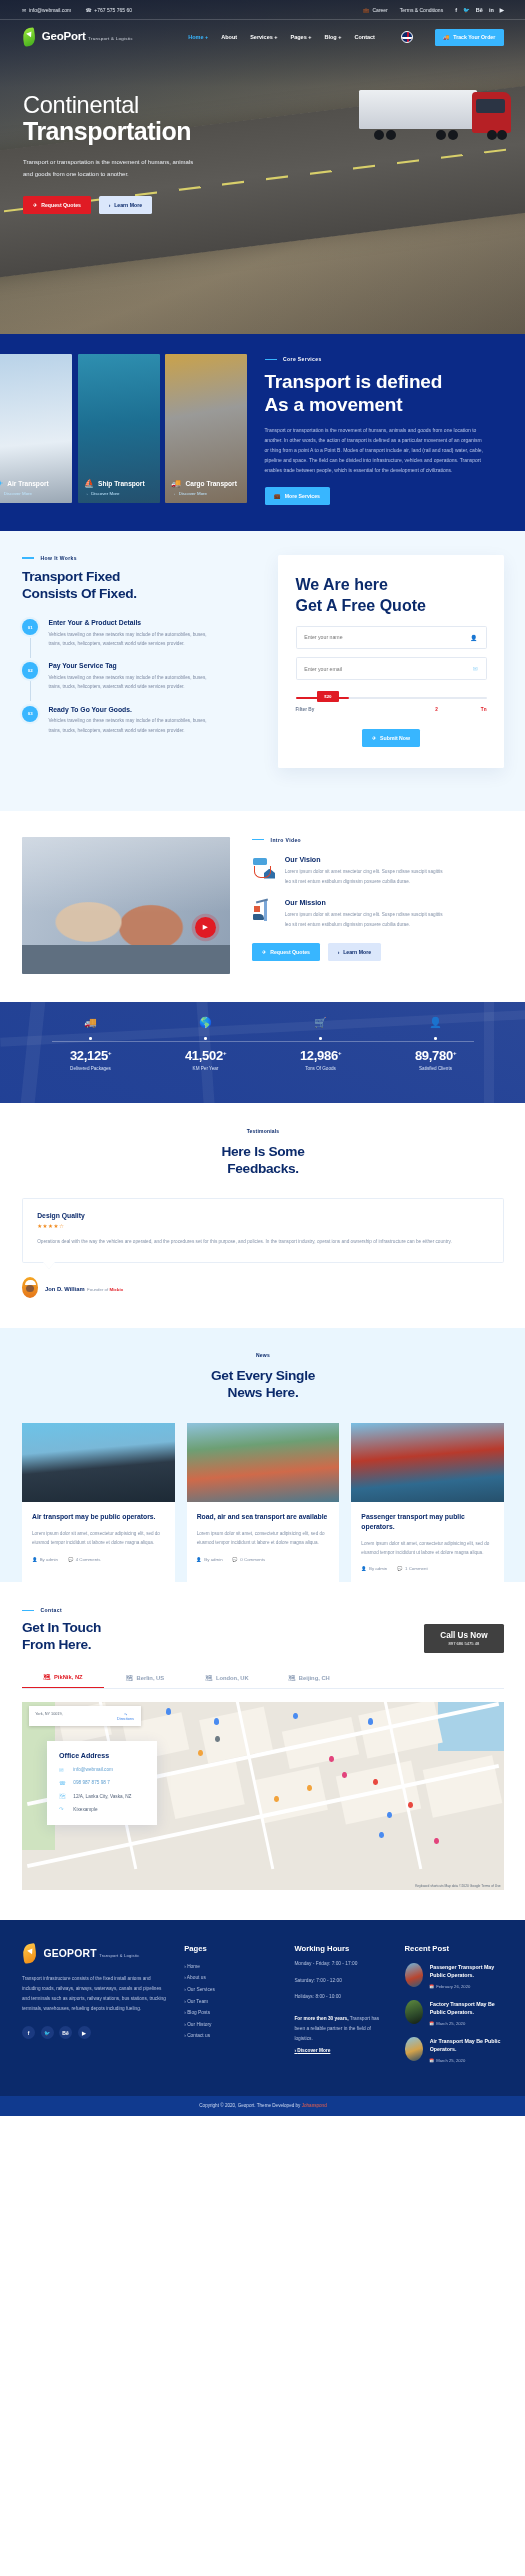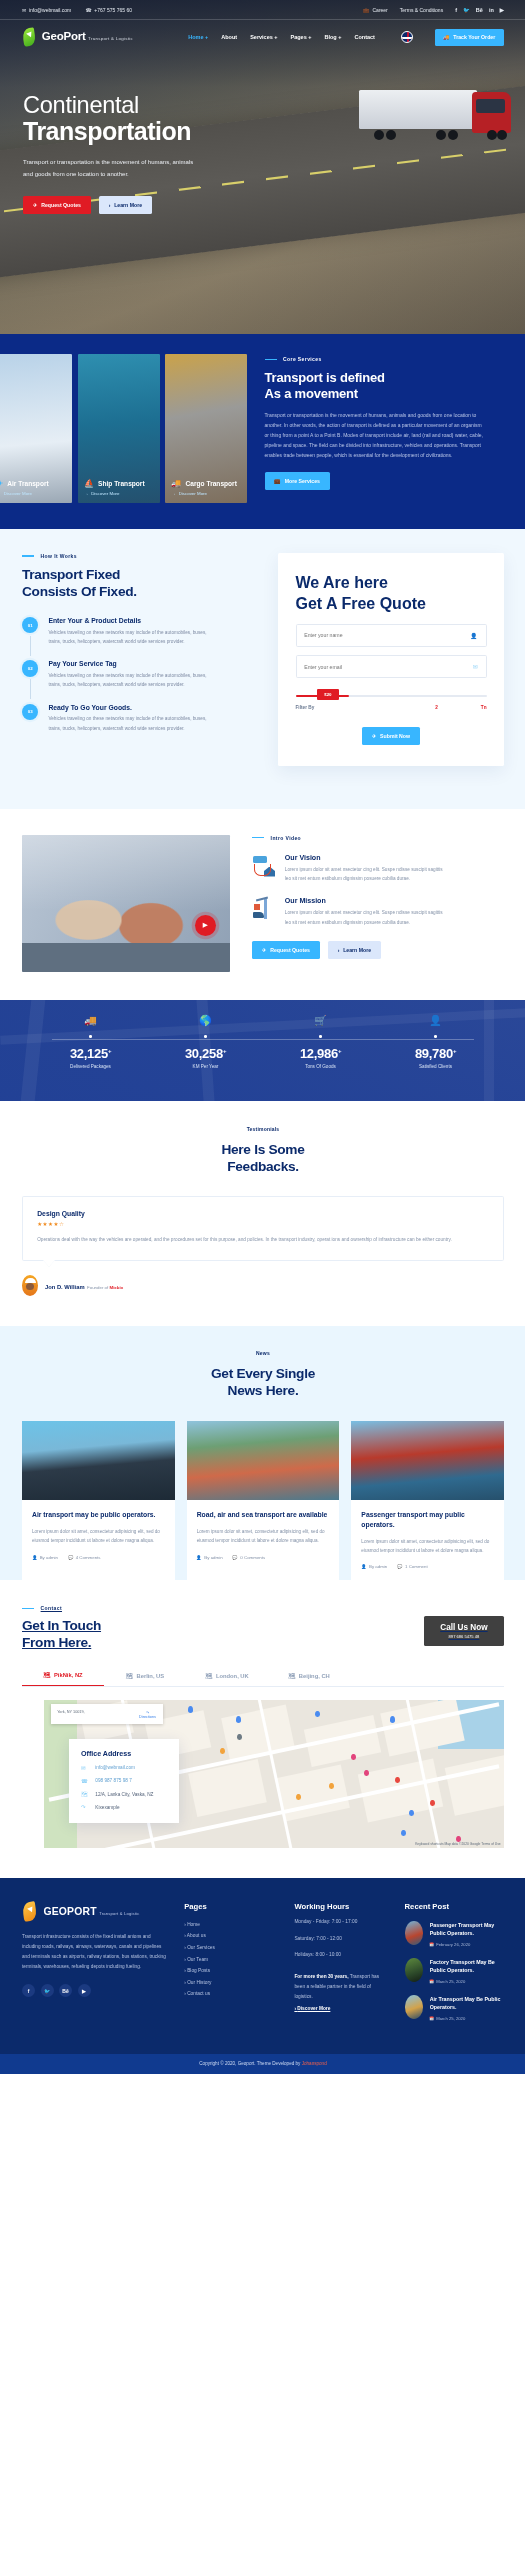--- a/index.html
+++ b/index.html
@@ -114,21 +114,21 @@
   .svc-card.c2 { background:linear-gradient(175deg,#2e8fb0 0%, #1d6f92 46%, #24506e 100%); }
   .svc-card.c3 { background:linear-gradient(170deg,#caa24a 0%, #9a9a98 40%, #7d6e5c 100%); }
   .svc-card .lbl { display:flex; align-items:center; gap:3.8px; }
   .svc-card .lbl .ico { color:#38b6ff; font-size:8.2px; }
   .svc-card .lbl .t { color:#fff; font-size:6.6px; font-weight:bold; }
   .svc-card .more { margin-top:3.3px; font-size:4.4px; color:#bfe6ff; display:flex; gap:2.7px; align-items:center; }
   .svc-right { flex:1; padding-left:17.5px; padding-top:2.2px; }
   .eyebrow { display:flex; align-items:center; gap:6.6px; font-size:5px; font-weight:bold; letter-spacing:0.4px; }
   .eyebrow .dash { width:12px; height:1.1px; background:#38b6ff; display:block; }
   .eyebrow.on-dark { color:#fff; }
-  .svc-h2 { margin-top:7.7px; color:#fff; font-size:13px; font-weight:bold; line-height:1.22; letter-spacing:-0.2px; }
+  .svc-h2 { margin-top:7.7px; color:#fff; font-size:19px; font-weight:bold; line-height:1.22; letter-spacing:-0.2px; }
   .svc-p { margin-top:8.8px; color:#b9c6e8; font-size:5px; line-height:2.0; max-width:219px; }
   .svc-btn { margin-top:12px; }
 
   
   .how { background:#f0f8fe; padding: 24px 0 43px; }
   .how-inner { display:flex; gap:20px; }
   .how-left { width:236px; }
   .how-h2 { margin-top:7.7px; font-size:13.7px; font-weight:bold; line-height:1.24; color:#0b2a6b; letter-spacing:-0.3px; }
   .steps { margin-top:16.4px; }
   .step { display:flex; gap:10px; position:relative; padding-bottom:14.2px; }
@@ -246,30 +246,30 @@
   .ni2 { background:linear-gradient(175deg,#8fc3dd 0%,#6d9f74 30%,#cf6a4a 62%,#4a7a8e 100%); }
   .ni3 { background:linear-gradient(175deg,#79bfe4 0%,#b83a2c 42%,#2f6a8f 72%,#26506c 100%); }
   .news-body { padding:10px 10px 11px; }
   .news-body h4 { font-size:6.8px; font-weight:bold; color:#0b2a6b; line-height:1.45; }
   .news-body p { margin-top:7.1px; font-size:4.6px; color:#8492a8; line-height:2.05; }
   .news-meta { margin-top:8.8px; display:flex; gap:10px; font-size:4.4px; color:#8492a8; }
   .news-meta i { color:#e8652d; font-style:normal; margin-right:2.2px; }
 
   
   .contact { background:#fff; padding: 25px 0 0; }
-  .contact-head { display:flex; align-items:center;text-decoration:underline; }
+  .contact-head { display:flex; align-items:flex-end; }
   .contact-h2 { margin-top:6.6px; font-size:13.7px; font-weight:bold; color:#0b2a6b; line-height:1.22; letter-spacing:-0.3px; }
   .call-btn { margin-left:auto; margin-top:5.5px; background:#404040; color:#fff; text-align:center; padding:7.1px 16.4px; border-radius:1.6px; border:none; cursor:pointer; }
   .call-btn .t1 { font-size:8.2px; font-weight:bold; }
   .call-btn .t2 { margin-top:1.6px; font-size:4.1px; }
   .tabs { margin-top:15.3px; display:flex; gap:0; border-bottom:0.5px solid #e6edf6; }
   .tab { width:82px; text-align:center; padding:5.5px 0 6.6px; font-size:5.8px; font-weight:bold; color:#93a3ba; cursor:pointer; display:flex; align-items:center; justify-content:center; gap:3.3px; }
   .tab.active { color:#e01b24; border-bottom:1.1px solid #e01b24; }
-  .map { margin-top:13px; height:148px; position:relative; overflow:hidden;
-    background:#eae6de;margin-left:22px; }
+  .map { margin-top:13px; height:188px; position:relative; overflow:hidden;
+    background:#eae6de; }
   .map .blk { position:absolute; background:#f6f2ea; }
   .map .rd { position:absolute; background:#ffffff; }
   .map .grn { position:absolute; background:#cfe3c0; }
   .map .wtr { position:absolute; background:#a8d2e8; }
   .map .pin { position:absolute; width:5px;height:6.6px;background:#e8483f; border-radius:50% 50% 50% 50%/60% 60% 40% 40%; }
   .map .pin.o { background:#f2a33c; }
   .map .pin.b { background:#4a8bf0; }
   .map .pin.p { background:#e2447c; }
   .map .pin.g { background:#6e7b84; }
   .map-info {
@@ -588,21 +588,21 @@
   <div class="counters-inner">
     <div class="cnt">
       <div class="ic">🚚</div>
       <div class="dot"></div>
       <div class="big"><span>32,125</span><sup>+</sup></div>
       <div class="lb">Delivered Packages</div>
     </div>
     <div class="cnt">
       <div class="ic">🌎</div>
       <div class="dot"></div>
-      <div class="big"><span>30,258</span><sup>+</sup></div>
+      <div class="big"><span>41,502</span><sup>+</sup></div>
       <div class="lb">KM Per Year</div>
     </div>
     <div class="cnt">
       <div class="ic">🛒</div>
       <div class="dot"></div>
       <div class="big"><span>12,986</span><sup>+</sup></div>
       <div class="lb">Tons Of Goods</div>
     </div>
     <div class="cnt">
       <div class="ic">👤</div>

